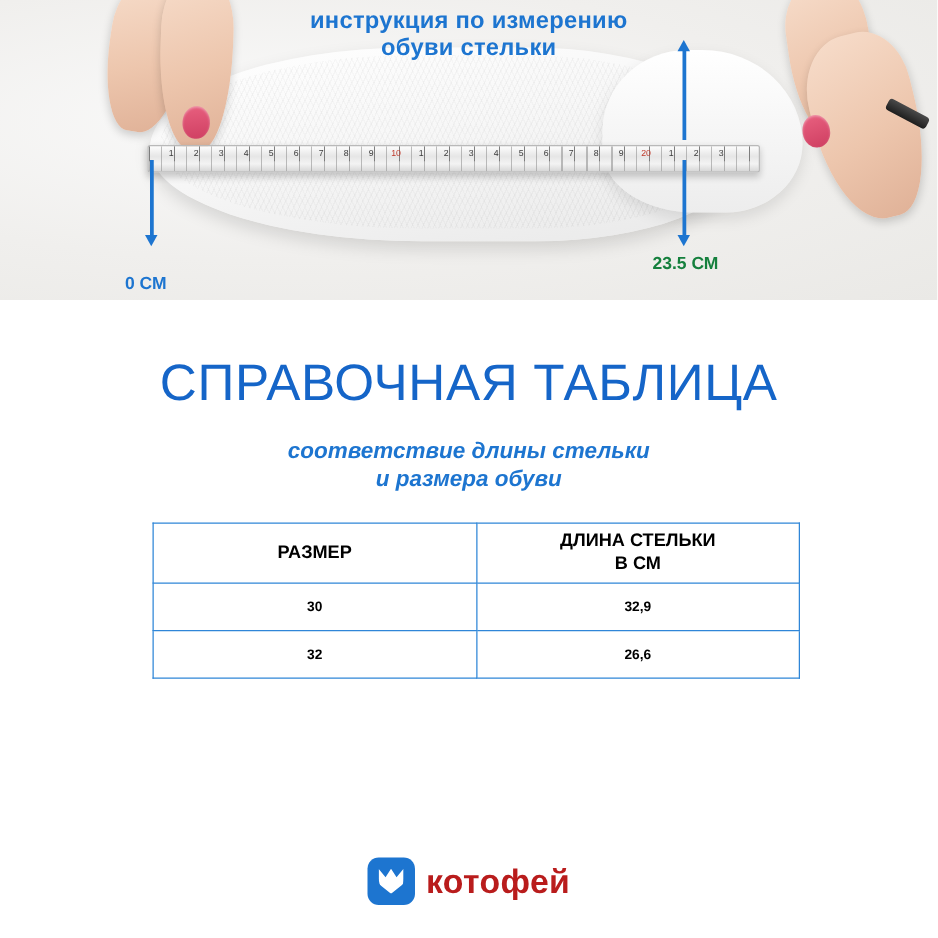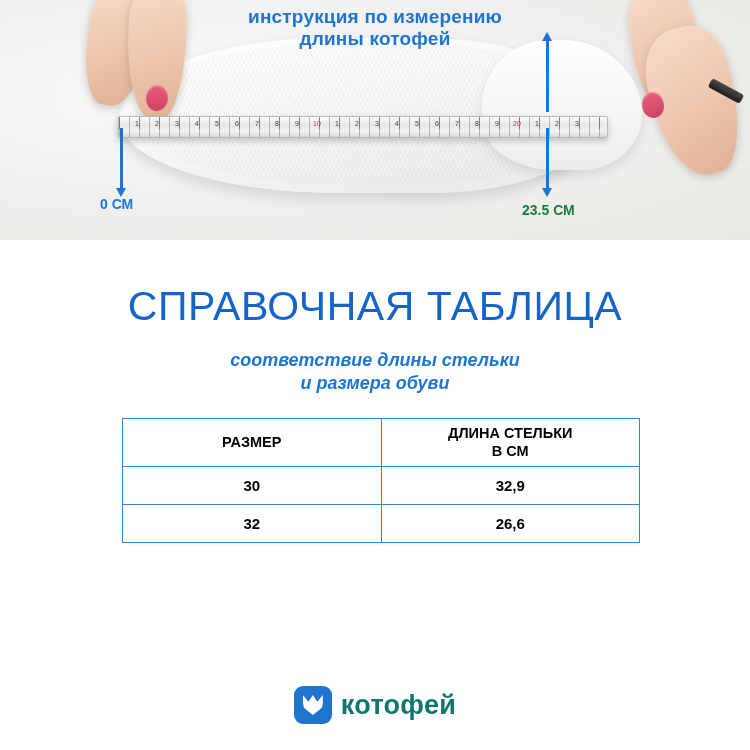--- a/index.html
+++ b/index.html
@@ -166,21 +166,21 @@
   }
   .arrow-up:before {
     content: "";
     position: absolute; left: -4px; top: -8px;
     border-left: 5.5px solid transparent;
     border-right: 5.5px solid transparent;
     border-bottom: 9px solid #1d75d0;
   }
   .lbl-zero {
     position: absolute;
-    left: 100px; top: 196px;
+    left: 100px; top: 218px;
     color: #1d75d0; font-weight: bold; font-size: 14px;
   }
   .lbl-max {
     position: absolute;
     left: 522px; top: 202px;
     color: #15803d; font-weight: bold; font-size: 14px;
   }
 
   
   .title {
@@ -213,21 +213,21 @@
   table {
     width: 100%;
     border-collapse: collapse;
     table-layout: fixed;
   }
   th, td {
     border: 1px solid #2f86d8;
     text-align: center;
     color: #000000;
     font-weight: bold;
-    font-size: 15px;
+    font-size: 11px;
     height: 38px;
     padding: 2px 4px;
     background: #ffffff;
   }
   thead th { height: 48px; font-size: 14.5px; line-height: 1.18; }
   .th-sub { display: block; font-size: 14.5px; }
 
   
   .logo {
     position: absolute;
@@ -247,21 +247,21 @@
   .logo-mark:before {
     content: "";
     position: absolute;
     left: 9px; top: 9px;
     width: 20px; height: 20px;
     background: #ffffff;
     border-radius: 0 0 50% 50% / 0 0 62% 62%;
     clip-path: polygon(0 0, 28% 34%, 50% 0, 72% 34%, 100% 0, 100% 60%, 50% 100%, 0 60%);
   }
   .logo-text {
-    color: #0f766e;
+    color: #b91c1c;
     font-weight: bold;
     font-size: 27px;
     letter-spacing: .3px;
   }
 </style>
 </head>
 <body>
 
 <div class="page">
 
@@ -305,21 +305,21 @@
         <span style="left:376px">9</span>
         <span class="red" style="left:394px">20</span>
         <span style="left:416px">1</span>
         <span style="left:436px">2</span>
         <span style="left:456px">3</span>
       </div>
     </div>
 
     <div class="top-caption">
       <div>инструкция по измерению</div>
-      <div>длины котофей</div>
+      <div>обуви стельки</div>
     </div>
 
     <div class="arrow-left"></div>
     <div class="arrow-right-v"></div>
     <div class="arrow-up"></div>
 
     <div class="lbl-zero">0 СМ</div>
     <div class="lbl-max">23.5 СМ</div>
   </div>
 

